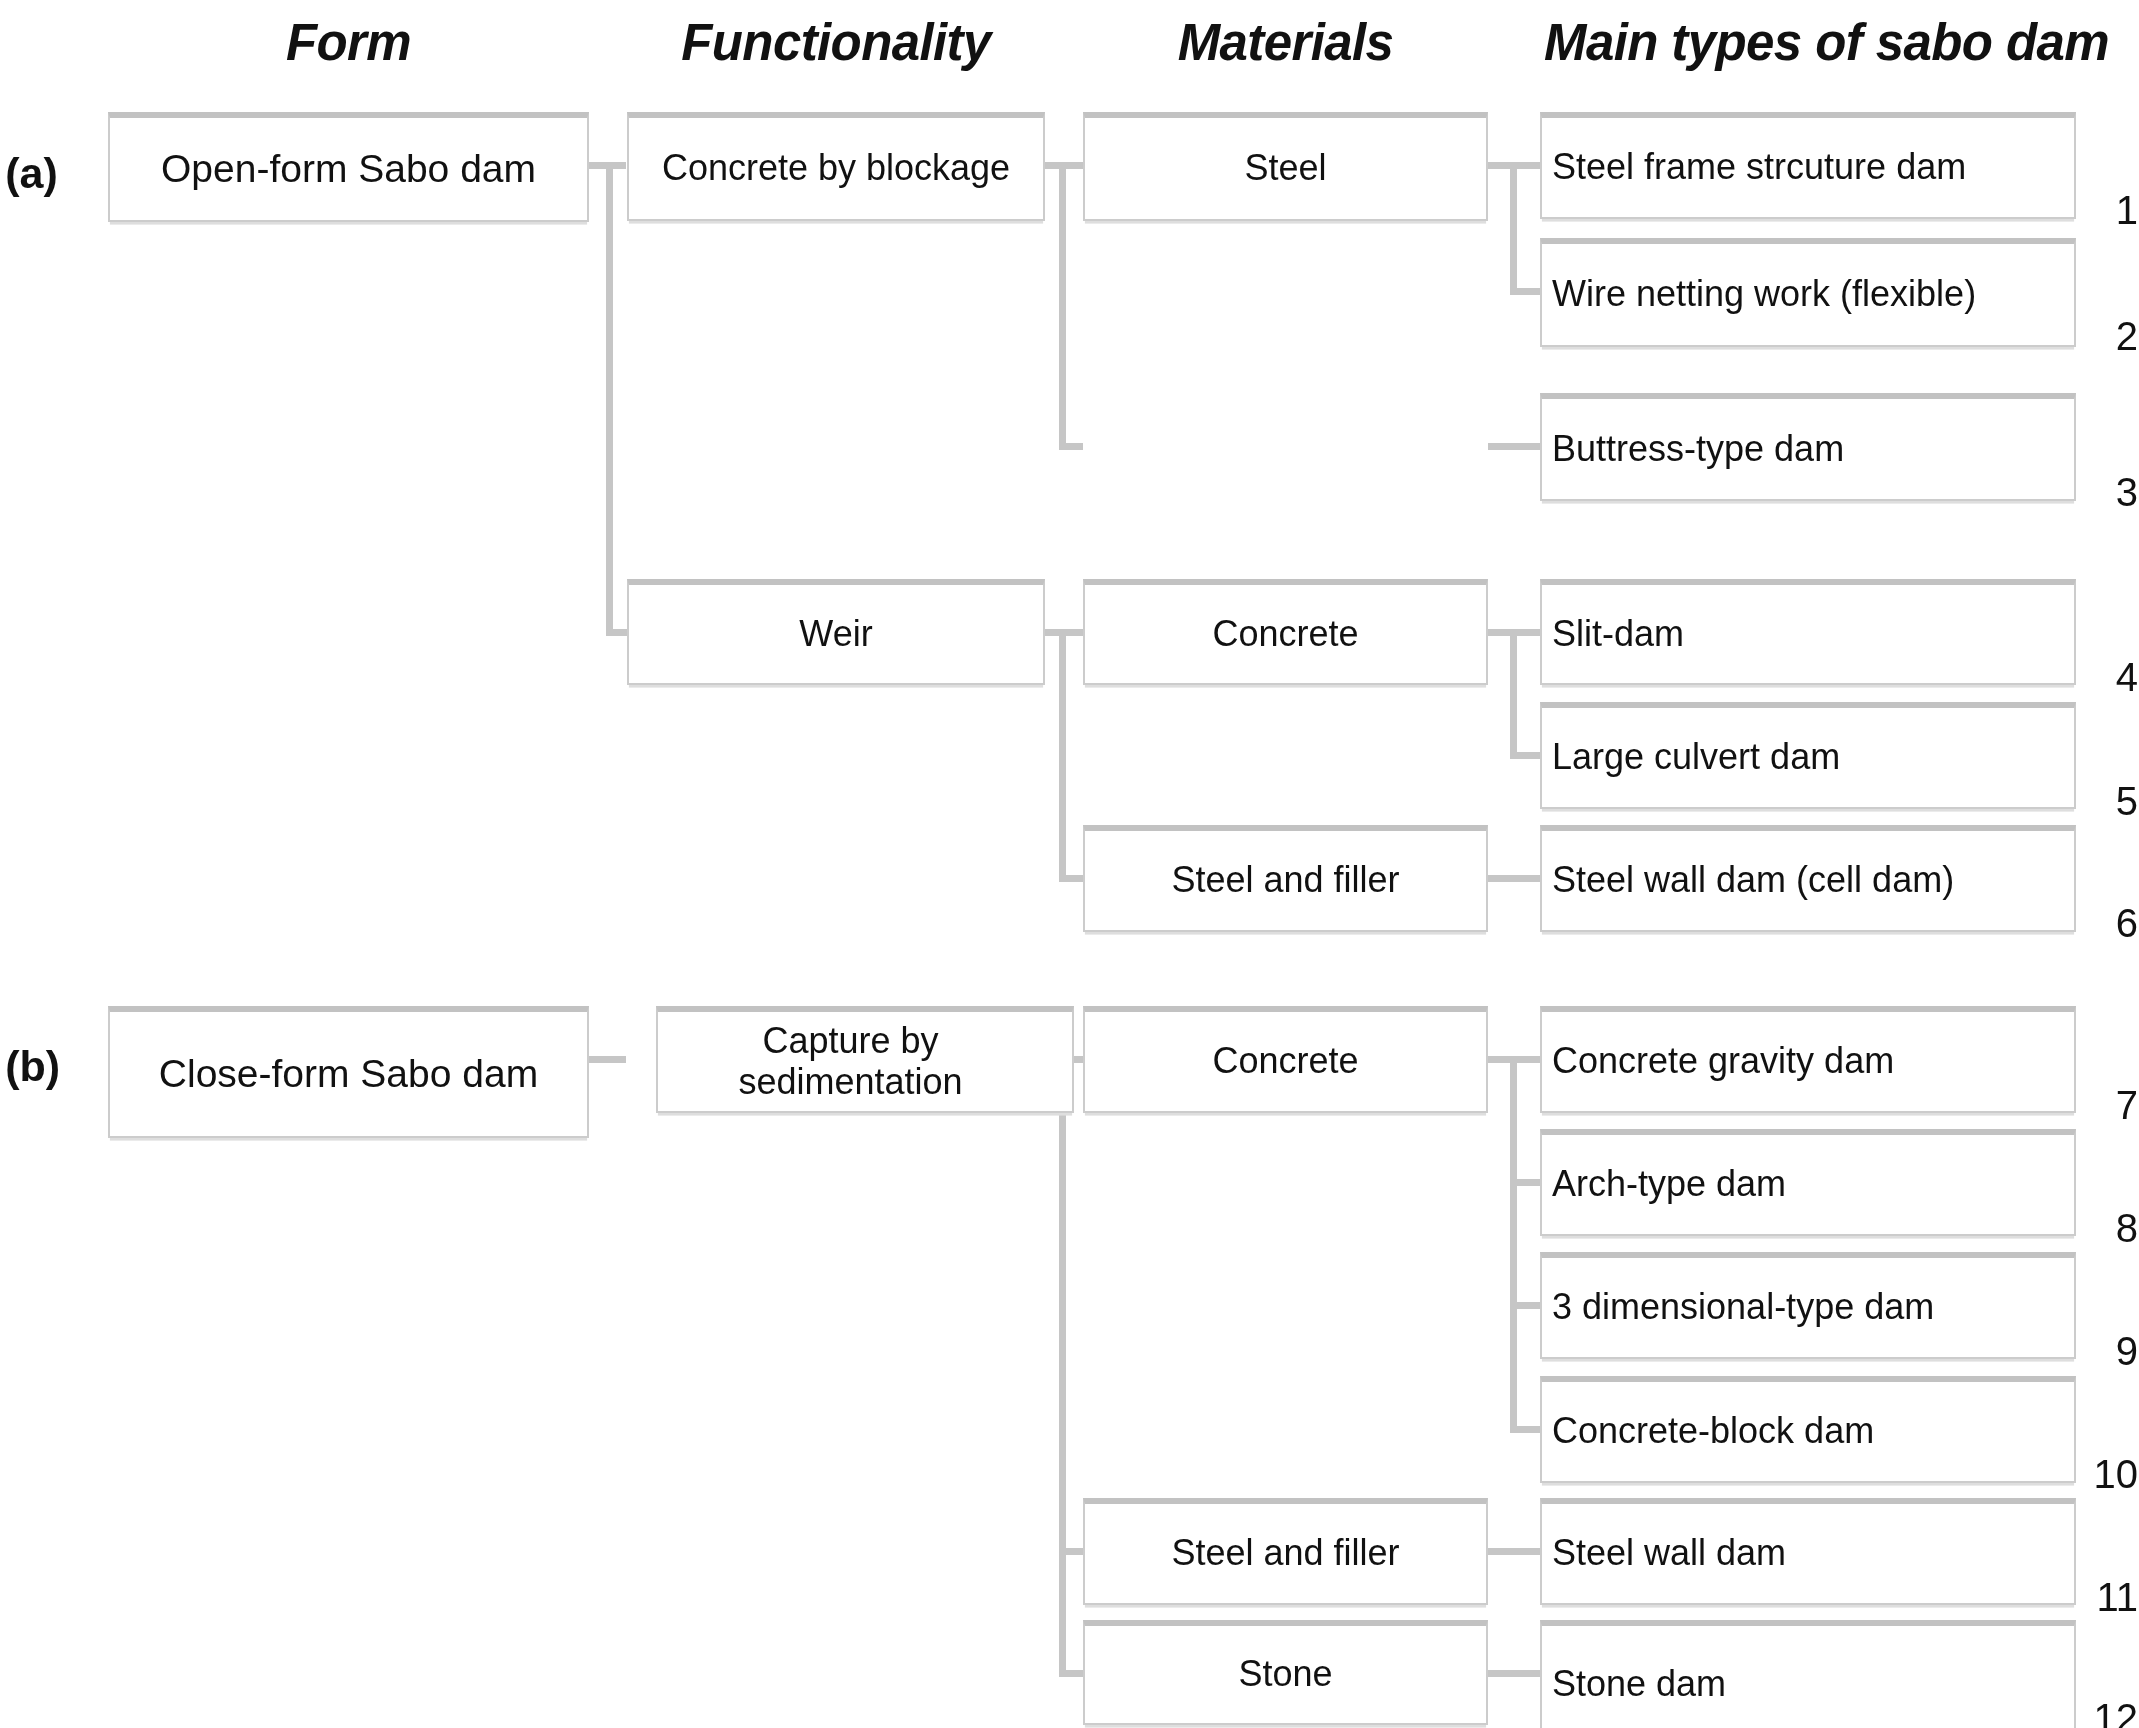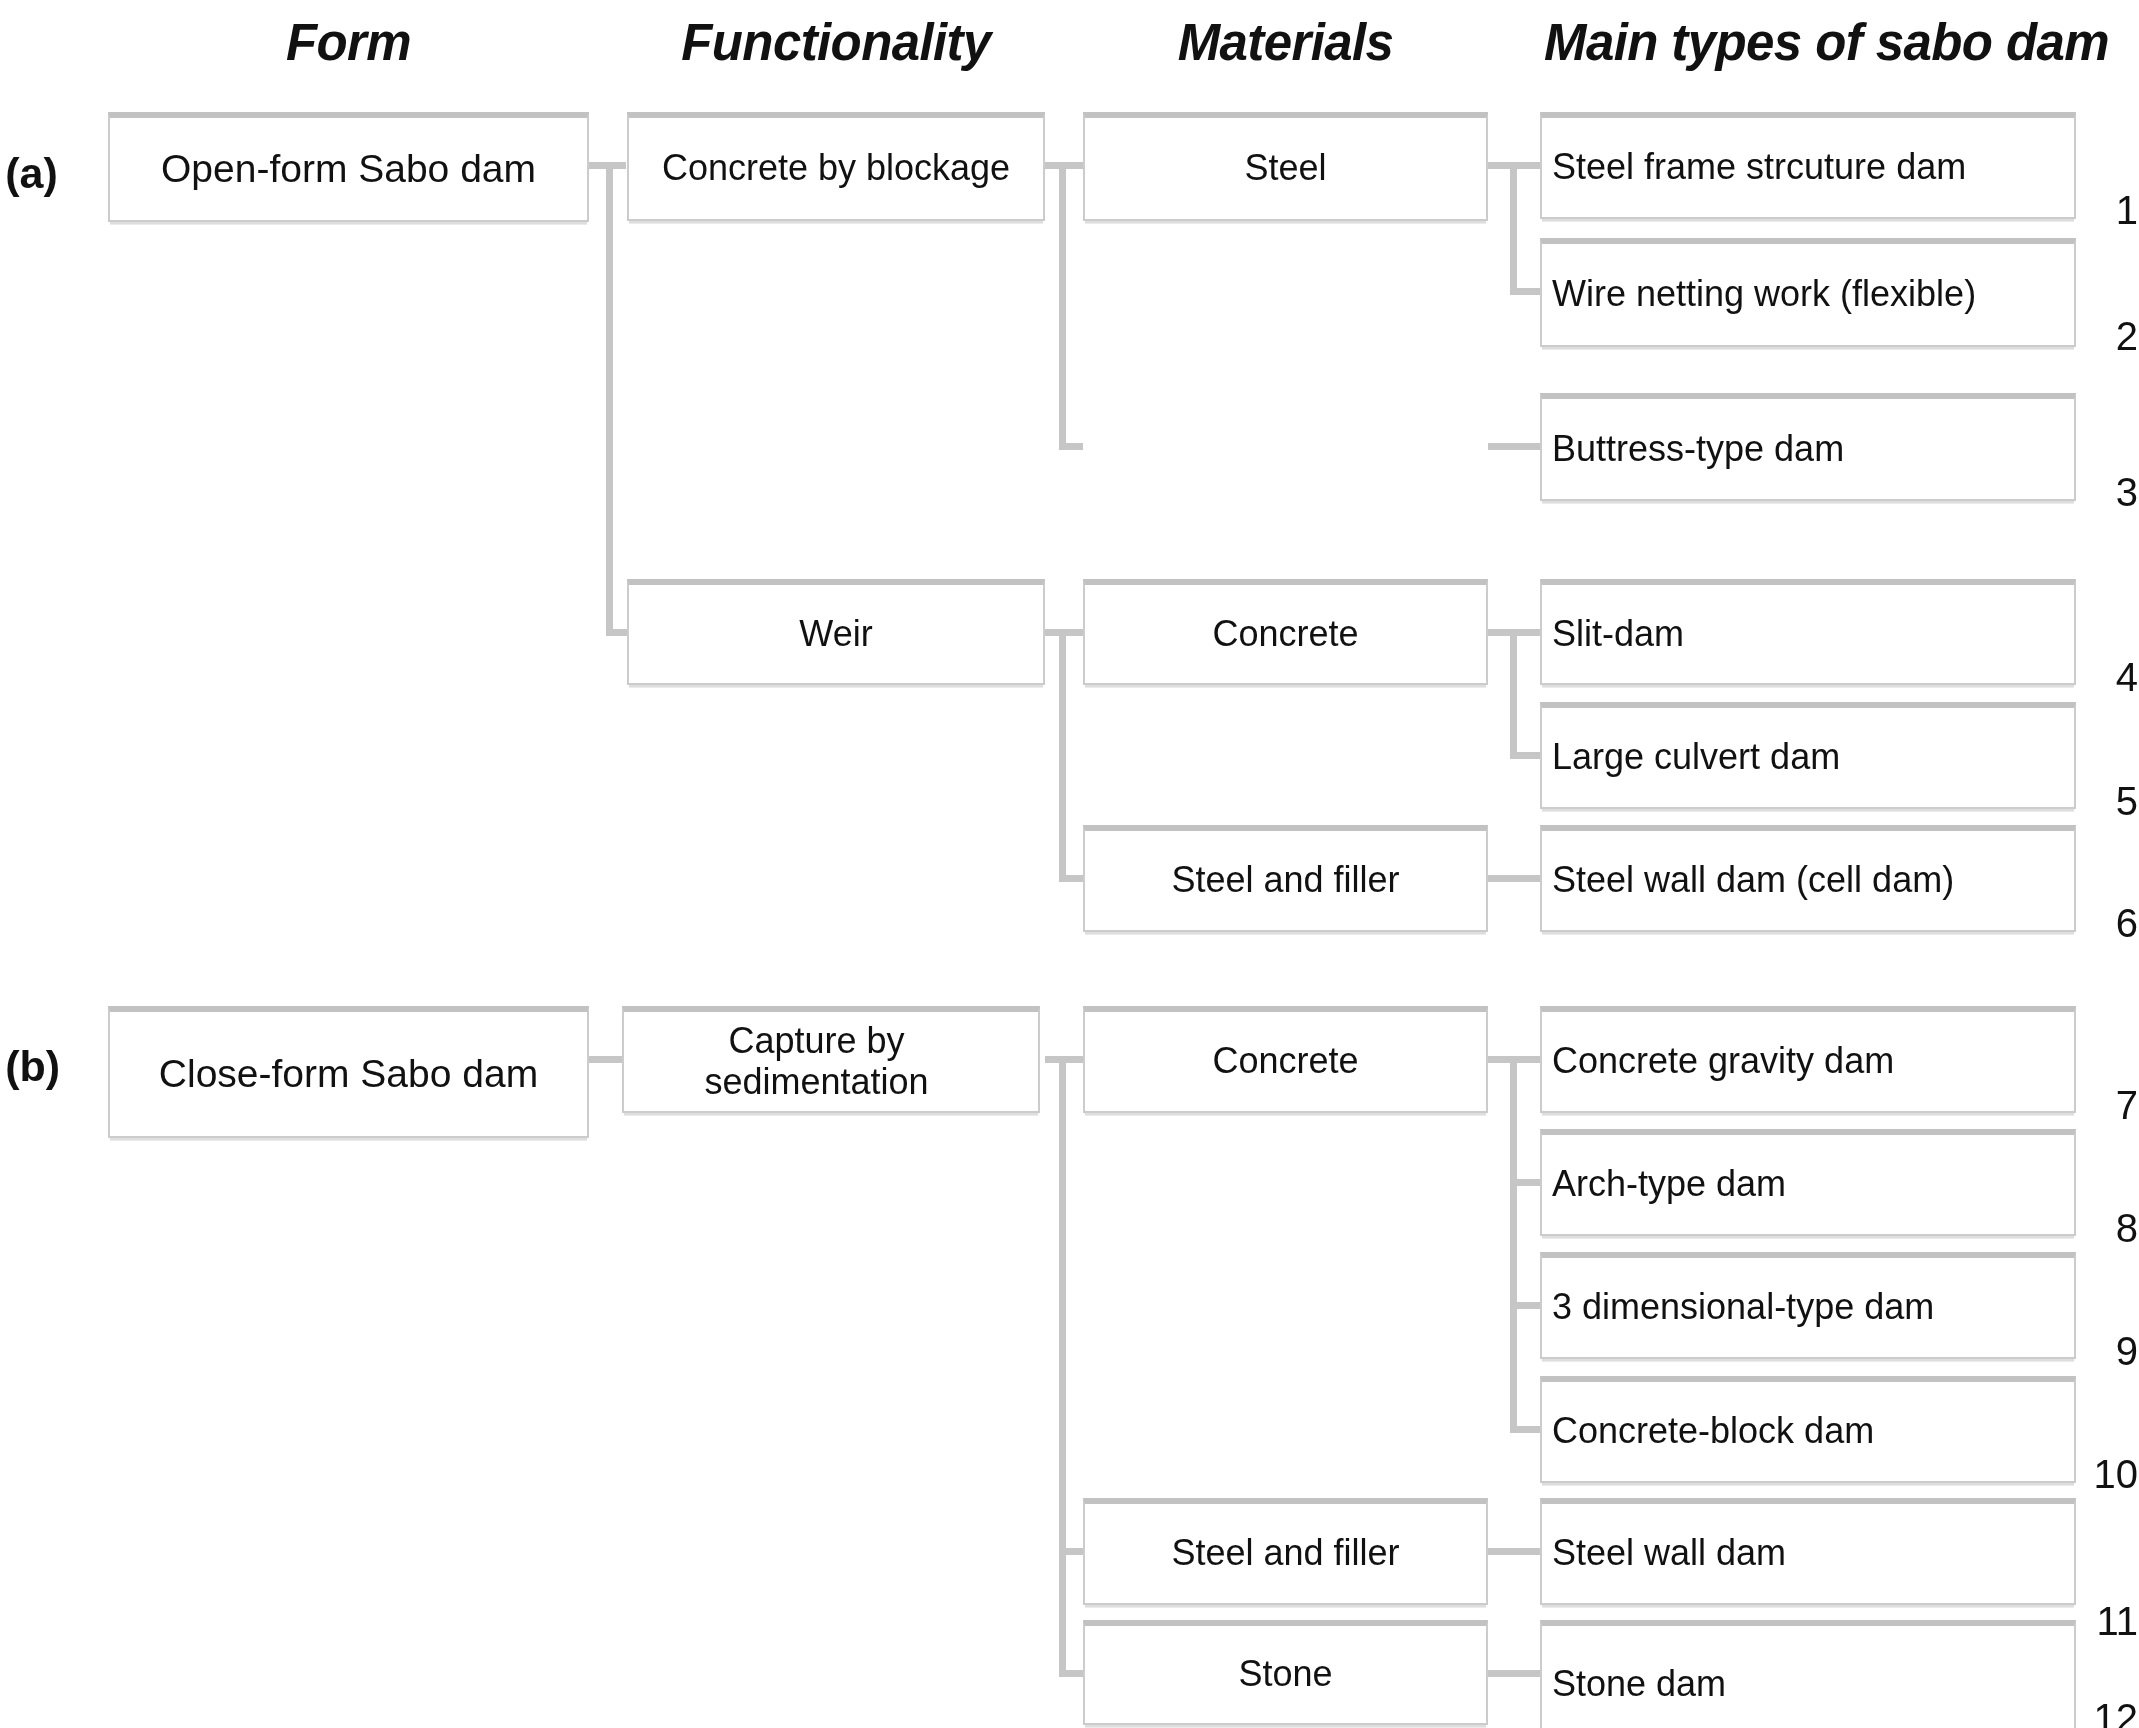--- a/index.html
+++ b/index.html
@@ -130,21 +130,21 @@
   <div class="box" style="left:1083px;top:825px;width:405px;height:107px;">
     <span>Steel and filler</span>
   </div>
   <div class="box type" style="left:1540px;top:825px;width:536px;height:107px;">
     <span>Steel wall dam (cell dam)</span>
   </div>
 
   <div class="box bold" style="left:108px;top:1006px;width:481px;height:132px;">
     <span>Close-form Sabo dam</span>
   </div>
-  <div class="box wrap2" style="left:622px;top:1006px;width:418px;height:107px;padding-left:31px;">
+  <div class="box wrap2" style="left:656px;top:1006px;width:418px;height:107px;padding-left:31px;">
     <span>Capture by sedimentation</span>
   </div>
   <div class="box" style="left:1083px;top:1006px;width:405px;height:107px;">
     <span>Concrete</span>
   </div>
   <div class="box type" style="left:1540px;top:1006px;width:536px;height:107px;">
     <span>Concrete gravity dam</span>
   </div>
   <div class="box type" style="left:1540px;top:1129px;width:536px;height:107px;">
     <span>Arch-type dam</span>
@@ -171,17 +171,17 @@
   <div class="num" style="left:2083px;top:186px;">1</div>
   <div class="num" style="left:2083px;top:312px;">2</div>
   <div class="num" style="left:2083px;top:468px;">3</div>
   <div class="num" style="left:2083px;top:653px;">4</div>
   <div class="num" style="left:2083px;top:777px;">5</div>
   <div class="num" style="left:2083px;top:899px;">6</div>
   <div class="num" style="left:2083px;top:1081px;">7</div>
   <div class="num" style="left:2083px;top:1204px;">8</div>
   <div class="num" style="left:2083px;top:1327px;">9</div>
   <div class="num" style="left:2083px;top:1450px;">10</div>
-  <div class="num" style="left:2083px;top:1573px;margin-top:24px;">11</div>
+  <div class="num" style="left:2083px;top:1573px;">11</div>
   <div class="num" style="left:2083px;top:1694px;">12</div>
 
 </div>
 
 
 </body></html>

